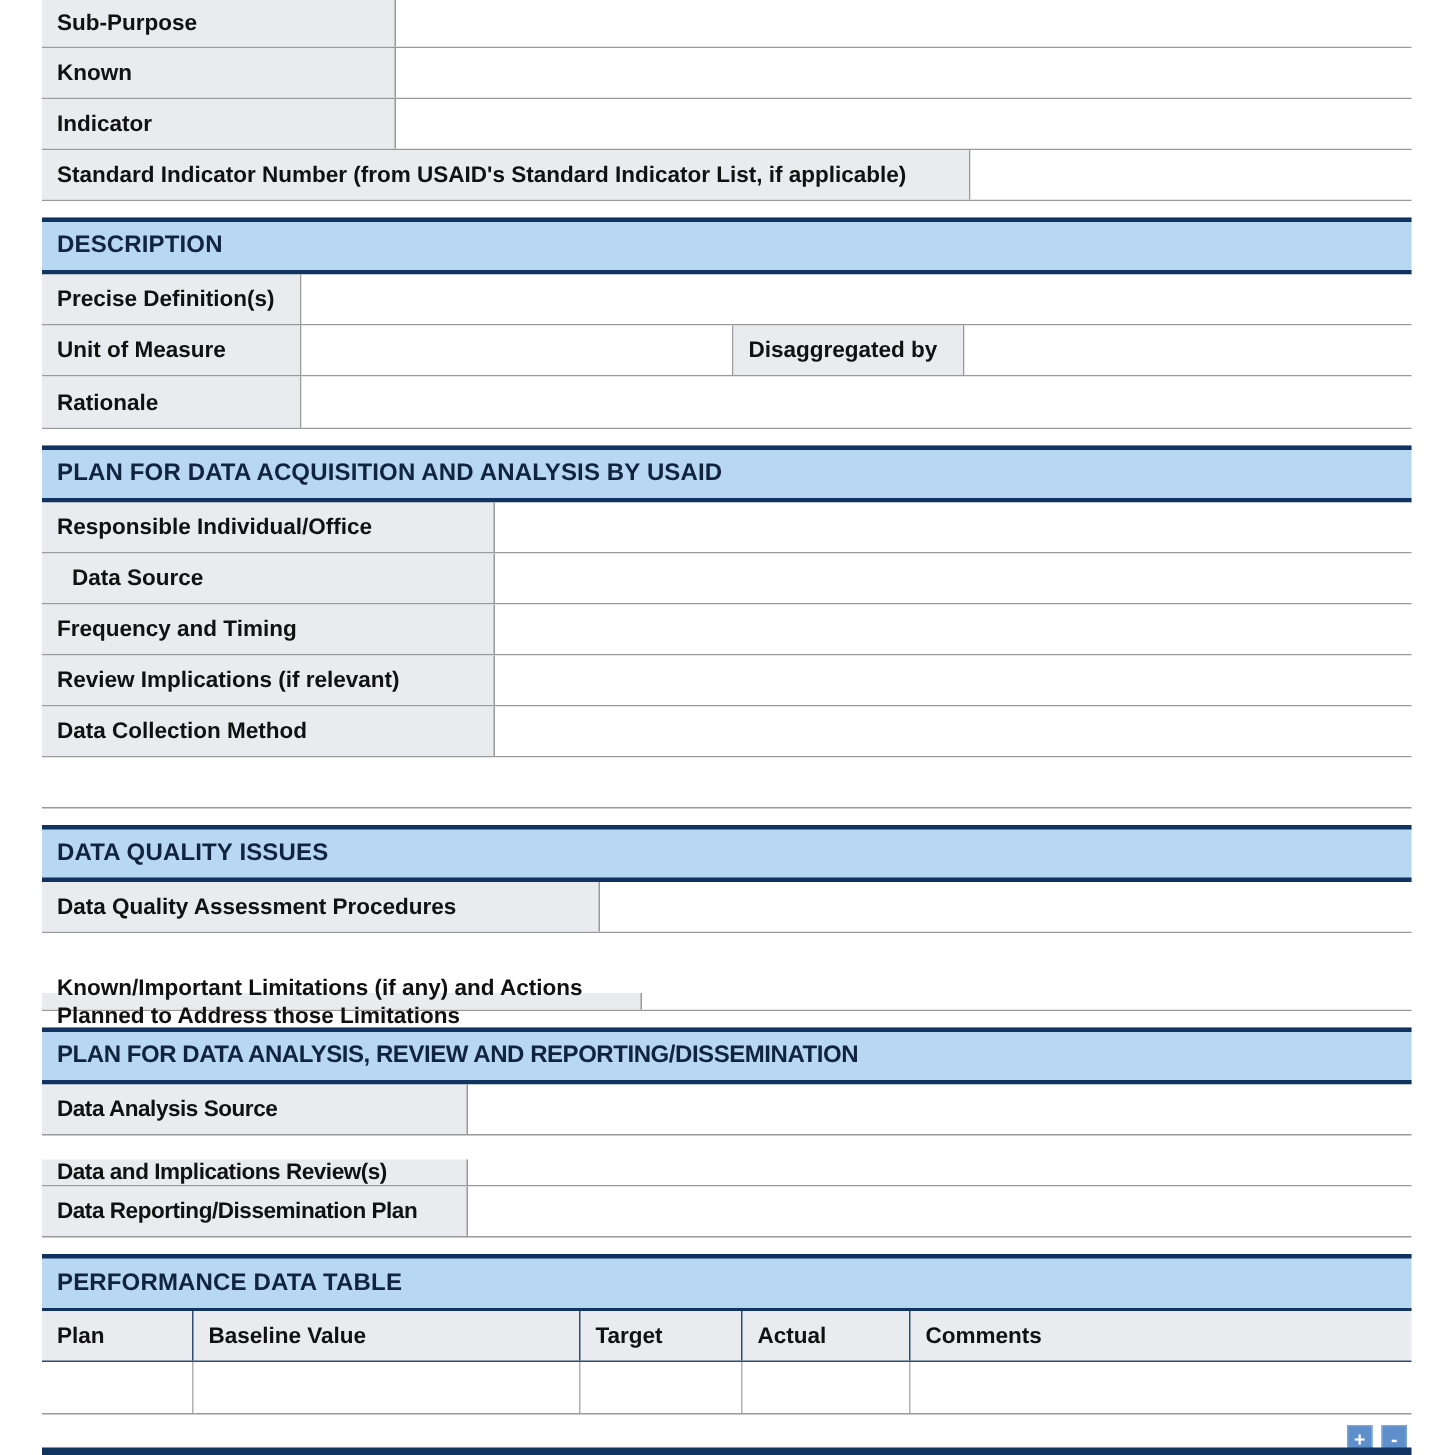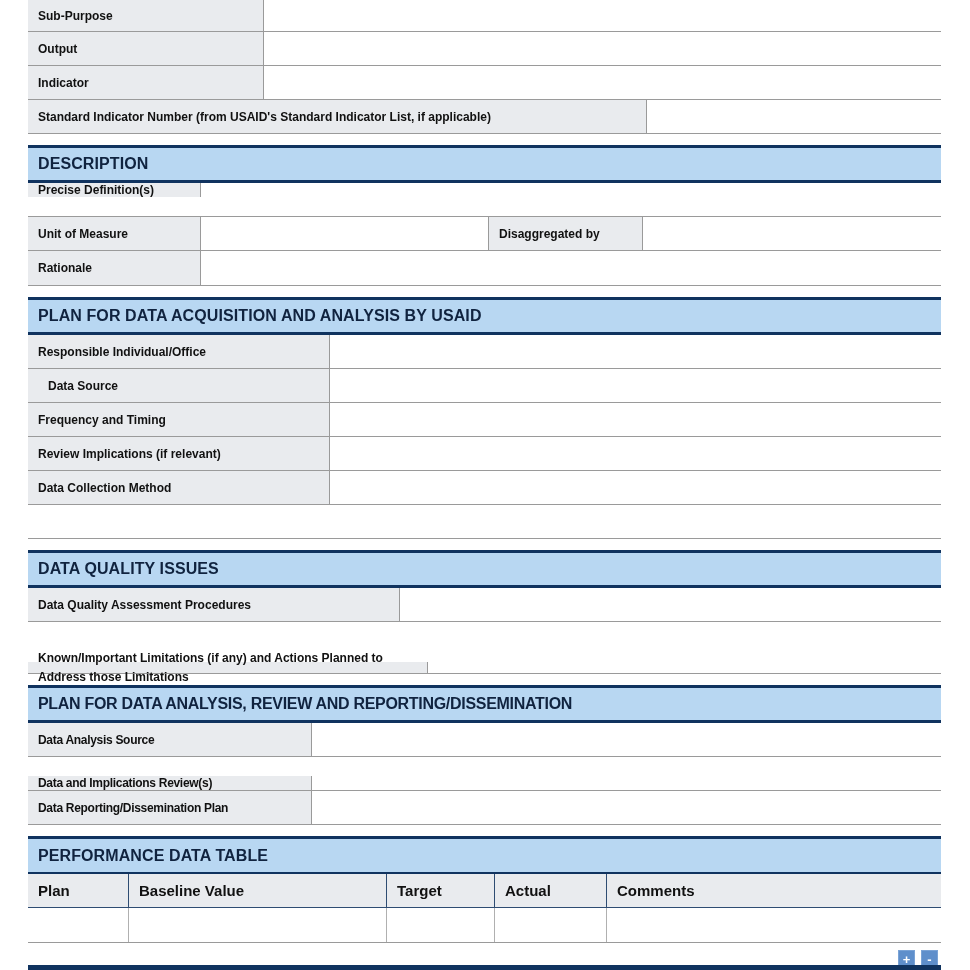--- a/index.html
+++ b/index.html
@@ -2,21 +2,21 @@
 <html><head>
 <meta charset="utf-8">
 <style>
   * { box-sizing: border-box; margin: 0; padding: 0; }
   html, body { width: 970px; height: 970px; background: #ffffff; overflow: hidden; }
   body { font-family: "Liberation Sans", sans-serif; color: #111111; position: relative; }
 
   .page { position: absolute; left: 28px; top: 0; width: 913px; }
 
   .row { display: flex; border-bottom: 1px solid #9a9a9a; }
-  .lbl { background: #e9ebee; font-weight: bold; font-size: 12px; padding: 0 10px; display: flex; align-items: center; border-right: 1px solid #9a9a9a; white-space: nowrap; }
+  .lbl { background: #e9ebee; font-weight: bold; font-size: 15px; padding: 0 10px; display: flex; align-items: center; border-right: 1px solid #9a9a9a; white-space: nowrap; }
   .val { flex: 1; background: #ffffff; }
   .lbl.wrap { white-space: normal; line-height: 19px; }
 
   .section-head {
     background: #b8d7f2;
     border-top: 3px solid #10335f;
     border-bottom: 3px solid #10335f;
     height: 38px;
     font-size: 16px;
     font-weight: bold;
@@ -48,36 +48,36 @@
 </head>
 <body>
 
 <div class="page">
 
   <div class="row" style="height:32px;">
     <div class="lbl" style="width:236px;">Sub-Purpose</div>
     <div class="val"></div>
   </div>
   <div class="row" style="height:34px;">
-    <div class="lbl" style="width:236px;">Output</div>
+    <div class="lbl" style="width:236px;">Known</div>
     <div class="val"></div>
   </div>
   <div class="row" style="height:34px;">
     <div class="lbl" style="width:236px;">Indicator</div>
     <div class="val"></div>
   </div>
   <div class="row" style="height:34px;">
     <div class="lbl" style="width:619px;">Standard Indicator Number (from USAID's Standard Indicator List, if applicable)</div>
     <div class="val"></div>
   </div>
 
   <div class="gap"></div>
 
   <div class="section-head">DESCRIPTION</div>
-  <div class="row" style="height:34px;flex-direction:column;">
+  <div class="row" style="height:34px;">
     <div class="lbl" style="width:173px;">Precise Definition(s)</div>
     <div class="val"></div>
   </div>
   <div class="row" style="height:34px;">
     <div class="lbl" style="width:173px;">Unit of Measure</div>
     <div class="val" style="flex:none;width:288px;border-right:1px solid #9a9a9a;"></div>
     <div class="lbl" style="width:154px;">Disaggregated by</div>
     <div class="val"></div>
   </div>
   <div class="row" style="height:35px;">

